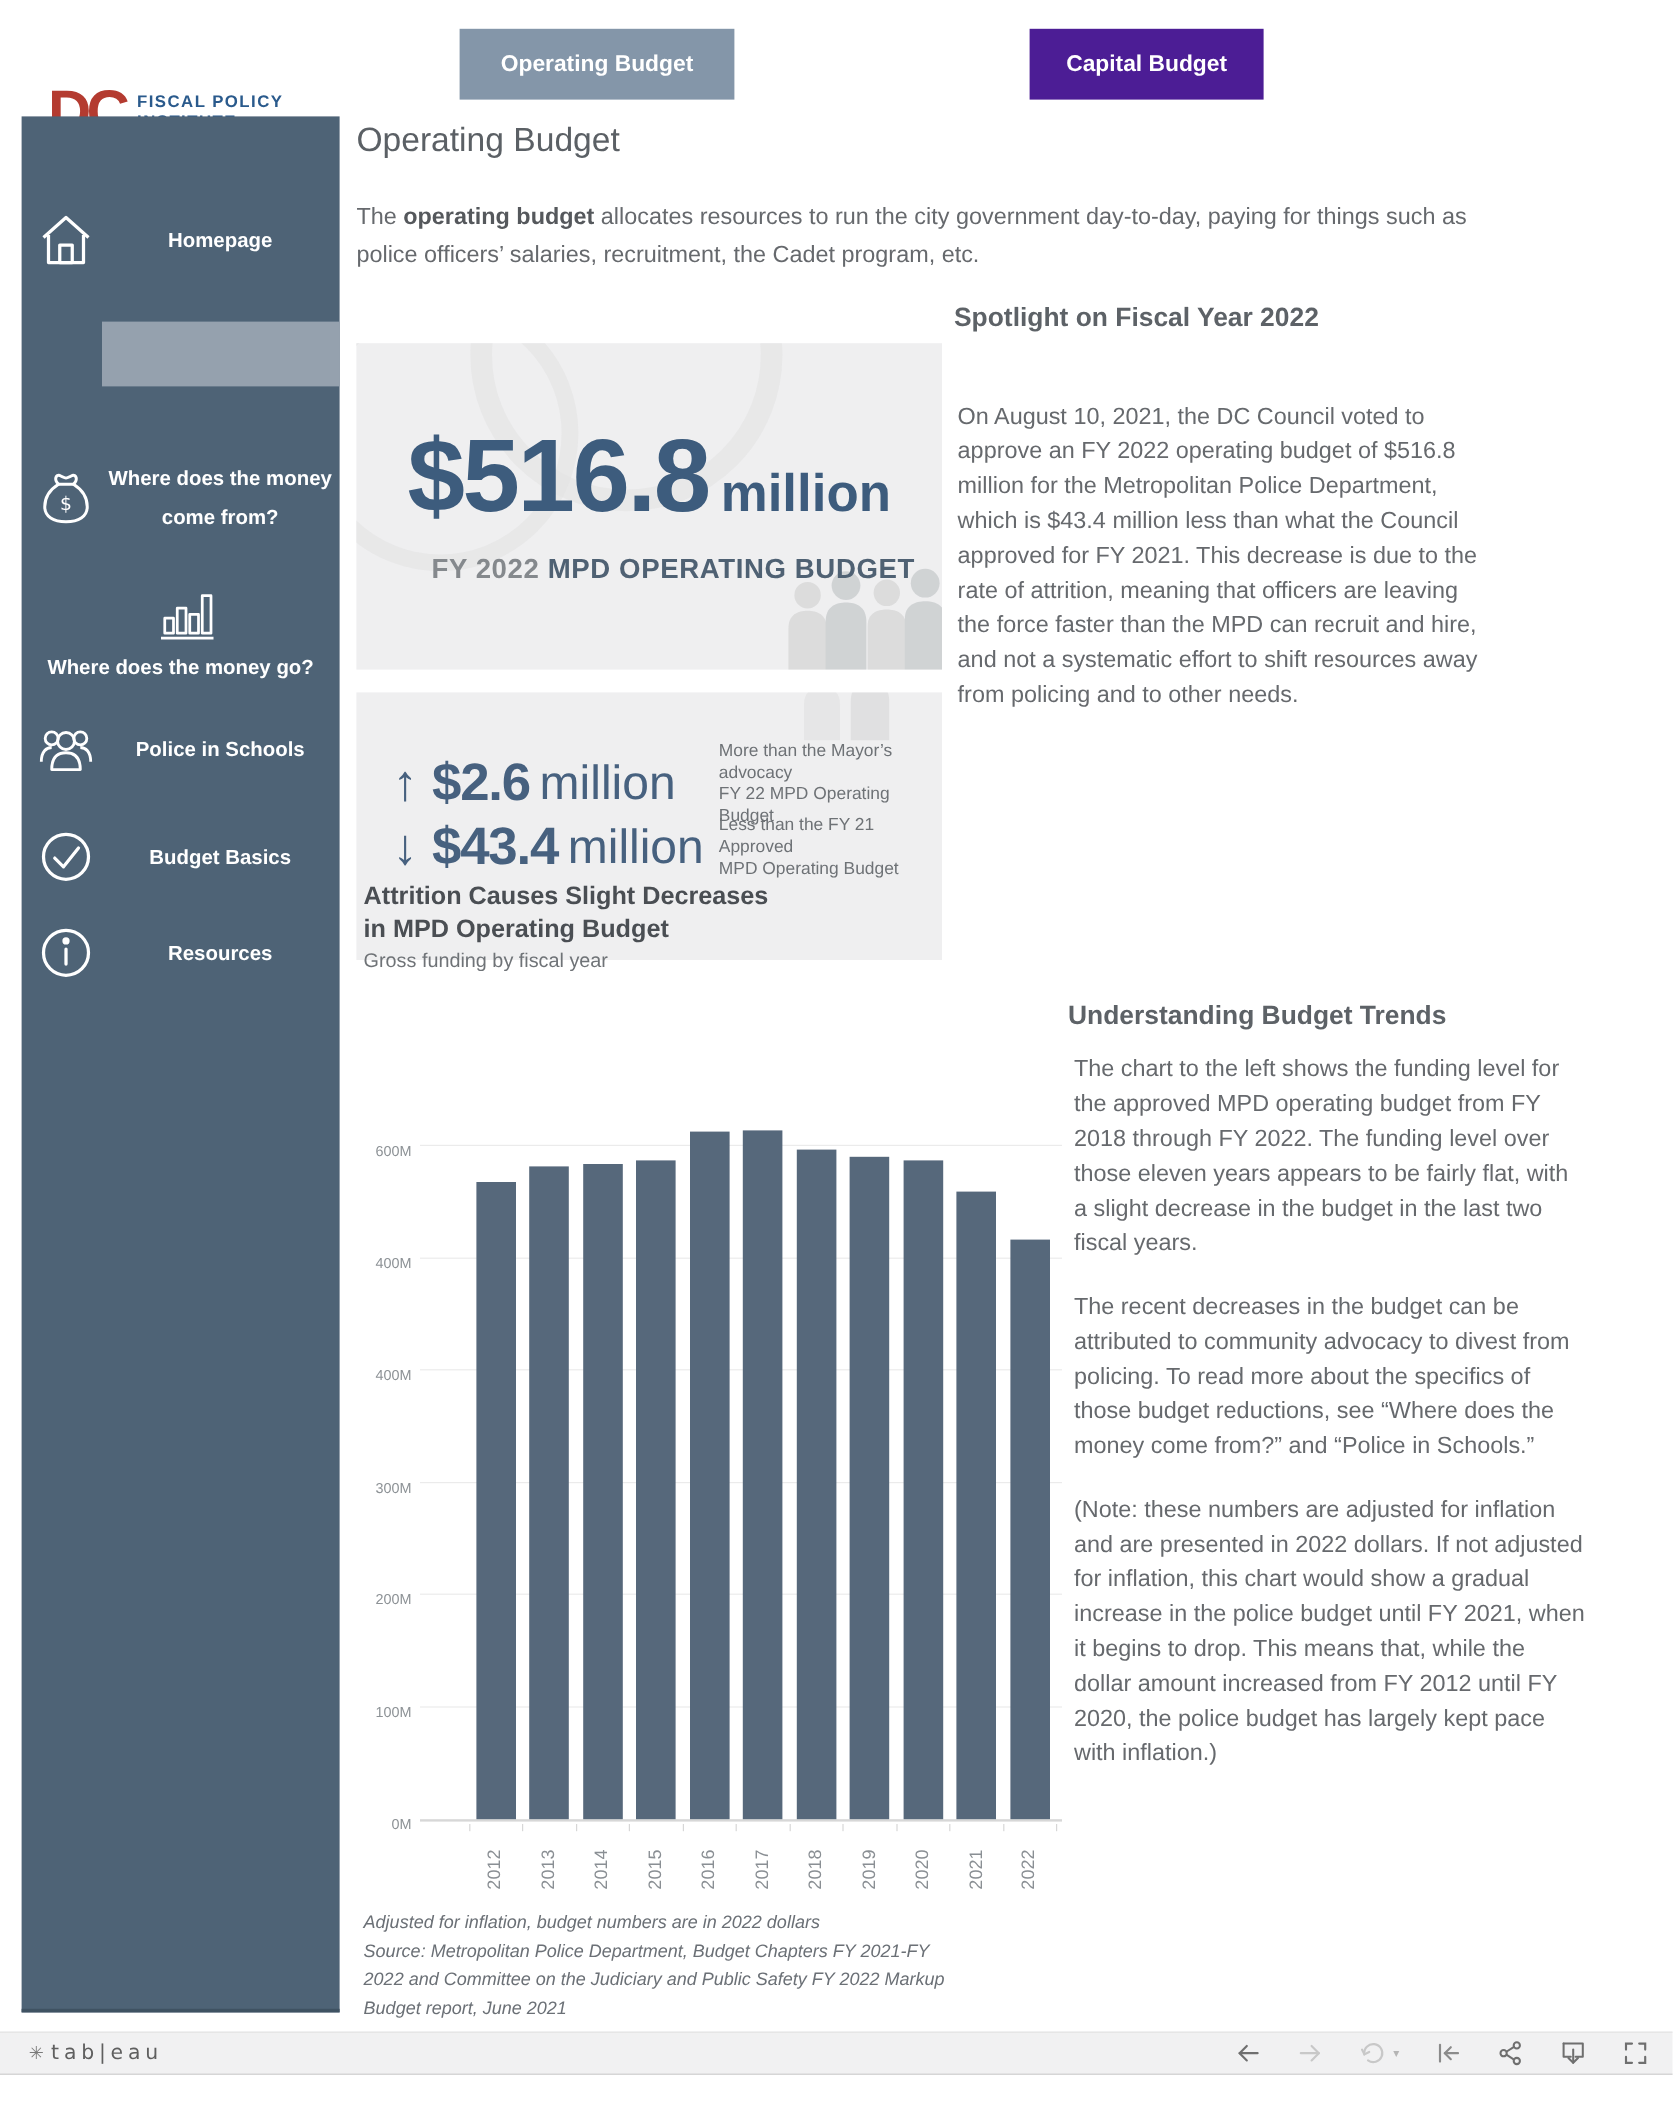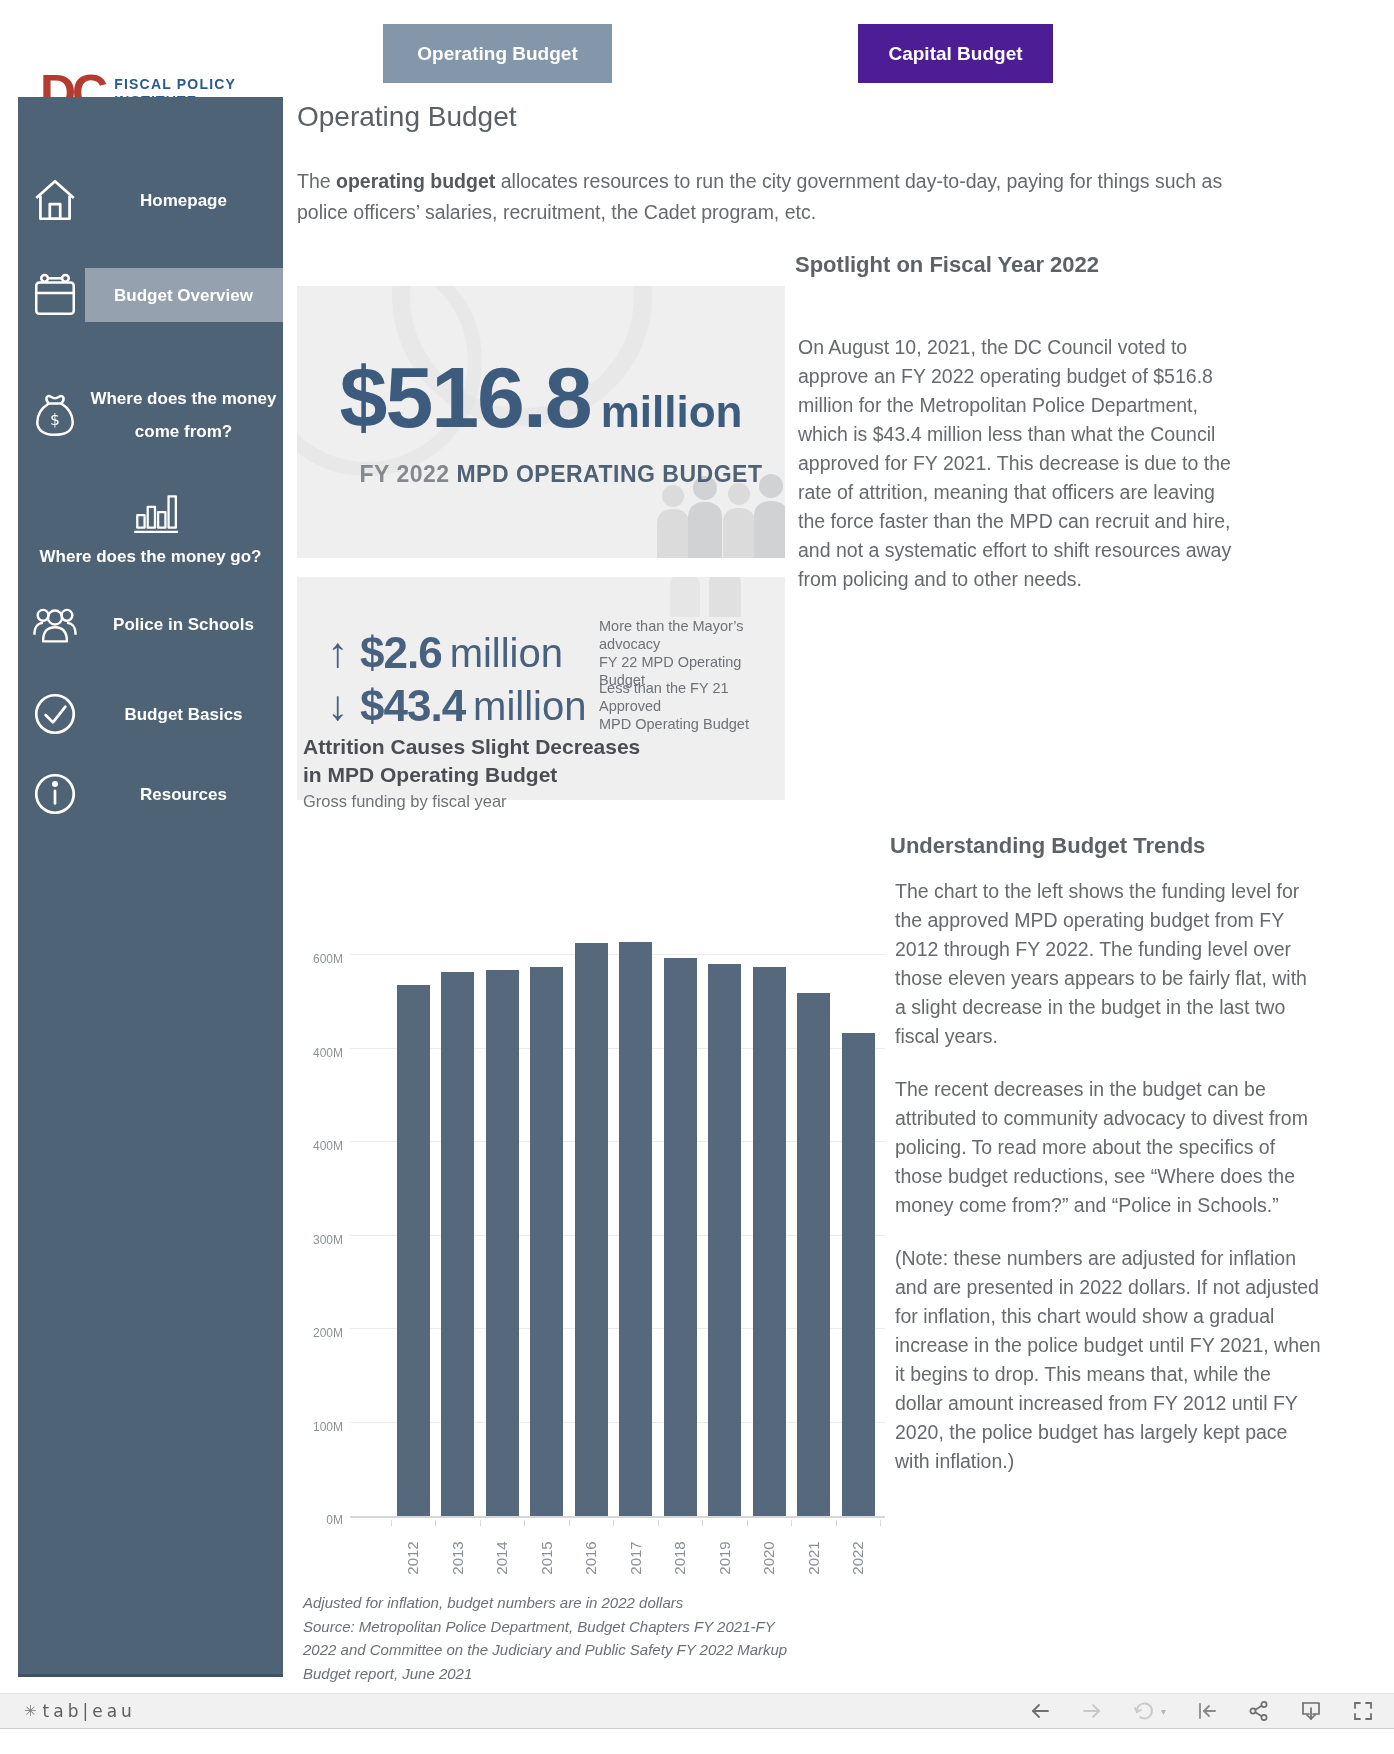--- a/index.html
+++ b/index.html
@@ -112,32 +112,20 @@
       <span class="nav-icon">
         <svg width="50" height="50" viewBox="0 0 48 48" fill="none" stroke="#fff" stroke-width="2.6" stroke-linejoin="round">
           <path d="M6 22 L24 6 L42 22"></path>
             <path d="M10 20 V42 H38 V20"></path>
             <rect x="19" y="28" width="10" height="14"></rect>
         </svg>
         </span>
       <span class="nav-label">Homepage</span>
     </div>
 
-    <div class="nav-item" style="top:171px;height:54px;">
-      <span class="nav-icon">
-        <svg width="50" height="50" viewBox="0 0 48 48" fill="none" stroke="#fff" stroke-width="2.4" stroke-linejoin="round">
-          <rect x="6" y="12" width="36" height="30" rx="3"></rect>
-            <line x1="6" y1="22" x2="42" y2="22"></line>
-          <circle cx="14" cy="8" r="3.2"></circle>
-            <circle cx="34" cy="8" r="3.2"></circle>
-            <line x1="17" y1="8" x2="31" y2="8"></line>
-        </svg>
-        </span>
-      <span class="nav-label">Budget Overview</span>
-    </div>
 
     <div class="nav-item" style="top:268px;height:100px;">
       <span class="nav-icon">
         <svg width="50" height="50" viewBox="0 0 48 48" fill="none" stroke="#fff" stroke-width="2.4" stroke-linejoin="round" stroke-linecap="round">
           <path d="M18 13 C14 9 16 5 19 6 C21 7 23 8 24 8 C25 8 27 7 29 6 C32 5 34 9 30 13"></path>
           <path d="M18 13 H30 C38 18 41 24 41 31 C41 39 34 43 24 43 C14 43 7 39 7 31 C7 24 10 18 18 13 Z"></path>
           <text x="24" y="34" font-size="15" fill="#fff" stroke="none" text-anchor="middle" font-family="DejaVu Sans, sans-serif">$</text>
         </svg>
         </span>
       <span class="nav-label">Where does the money come from?</span>
@@ -318,21 +306,21 @@
       </div>
   </div>
 
   <div class="chart-footnote">
     <div>Adjusted for inflation, budget numbers are in 2022 dollars</div>
     <div>Source: Metropolitan Police Department, Budget Chapters FY 2021-FY 2022 and Committee on the Judiciary and Public Safety FY 2022 Markup Budget report, June 2021</div>
   </div>
 
   <div class="section-heading trends-heading">Understanding Budget Trends</div>
   <div class="trends-body">
-    <p>The chart to the left shows the funding level for the approved MPD operating budget from FY 2012 through FY 2022. The funding level over those eleven years appears to be fairly flat, with a slight decrease in the budget in the last two fiscal years.</p>
+    <p>The chart to the left shows the funding level for the approved MPD operating budget from FY 2018 through FY 2022. The funding level over those eleven years appears to be fairly flat, with a slight decrease in the budget in the last two fiscal years.</p>
     <p>The recent decreases in the budget can be attributed to community advocacy to divest from policing. To read more about the specifics of those budget reductions, see “Where does the money come from?” and “Police in Schools.”</p>
     <p>(Note: these numbers are adjusted for inflation and are presented in 2022 dollars. If not adjusted for inflation, this chart would show a gradual increase in the police budget until FY 2021, when it begins to drop. This means that, while the dollar amount increased from FY 2012 until FY 2020, the police budget has largely kept pace with inflation.)</p>
   </div>
 
   <div class="footer">
     <div class="tableau-brand">
       <span class="tableau-flake">✳</span>
       <span class="tableau-word">tab|eau</span>
     </div>
     <div class="footer-actions">

